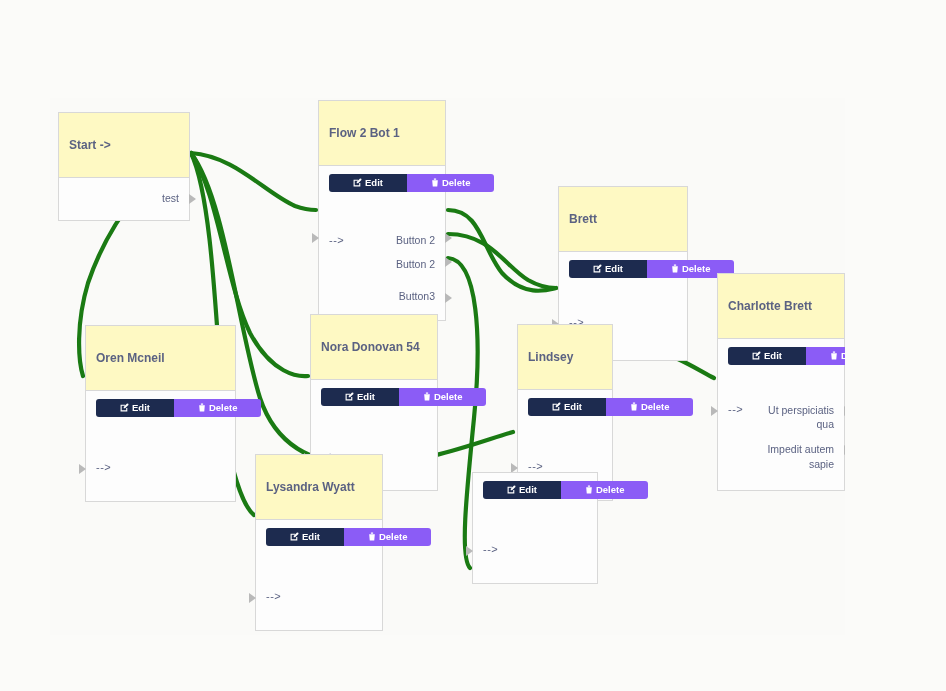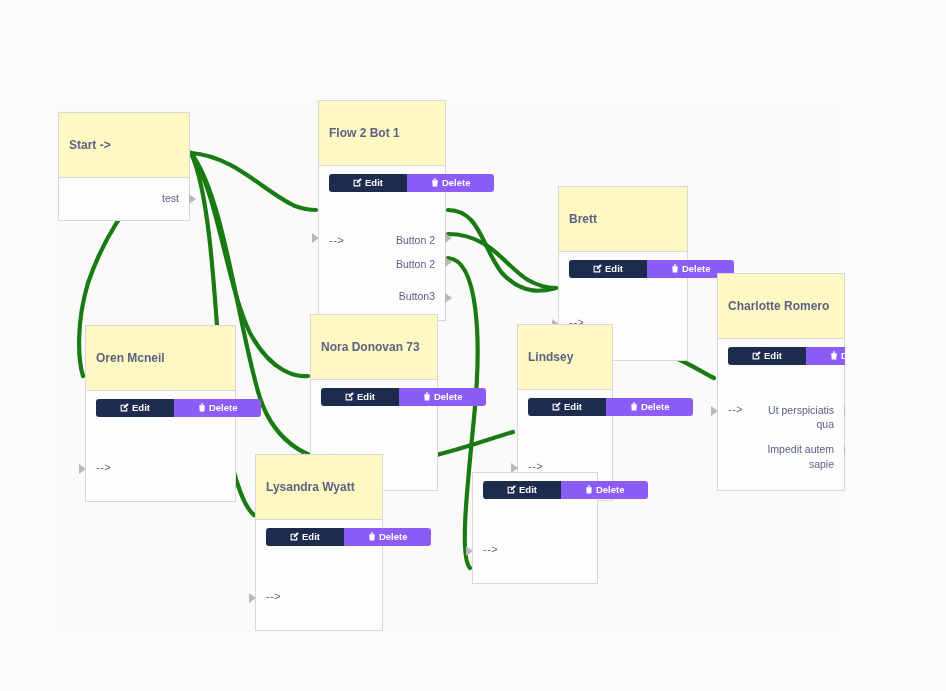--- a/index.html
+++ b/index.html
@@ -199,21 +199,21 @@
         </div>
         <div style="height:38px"></div>
         <div class="port-row" style="padding-bottom:32px;">
           <span class="port-in-label">--&gt;</span>
           <span class="port-marker in" style="top:3px;"></span>
         </div>
       </div>
     </div>
 
     <div class="node" id="node-charlotte-romero" style="left:667px; top:175px; width:128px;">
-      <div class="node-header">Charlotte Romero</div>
+      <div class="node-header">Charlotte Brett</div>
       <div class="node-body">
         <div class="btn-row">
           <button class="btn btn-edit">
             <span>
               <svg width="9" height="9" viewBox="0 0 16 16">
                   <path fill="#fff" d="M1 3h8v2H3v8h8V9h2v6H1z"></path>
                   <path fill="#fff" d="M14.8 1.2 15 3.4l-6 6-2.3-.2-.2-2.3 6-6z"></path>
                 </svg>
             </span>
             <span>Edit</span>
@@ -265,21 +265,21 @@
         </div>
         <div style="height:44px"></div>
         <div class="port-row" style="padding-bottom:28px;">
           <span class="port-in-label">--&gt;</span>
           <span class="port-marker in" style="top:3px;"></span>
         </div>
       </div>
     </div>
 
     <div class="node" id="node-nora-donovan-43" style="left:260px; top:216px; width:128px;">
-      <div class="node-header">Nora Donovan 73</div>
+      <div class="node-header">Nora Donovan 54</div>
       <div class="node-body">
         <div class="btn-row">
           <button class="btn btn-edit">
             <span>
               <svg width="9" height="9" viewBox="0 0 16 16">
                   <path fill="#fff" d="M1 3h8v2H3v8h8V9h2v6H1z"></path>
                   <path fill="#fff" d="M14.8 1.2 15 3.4l-6 6-2.3-.2-.2-2.3 6-6z"></path>
                 </svg>
             </span>
             <span>Edit</span>

